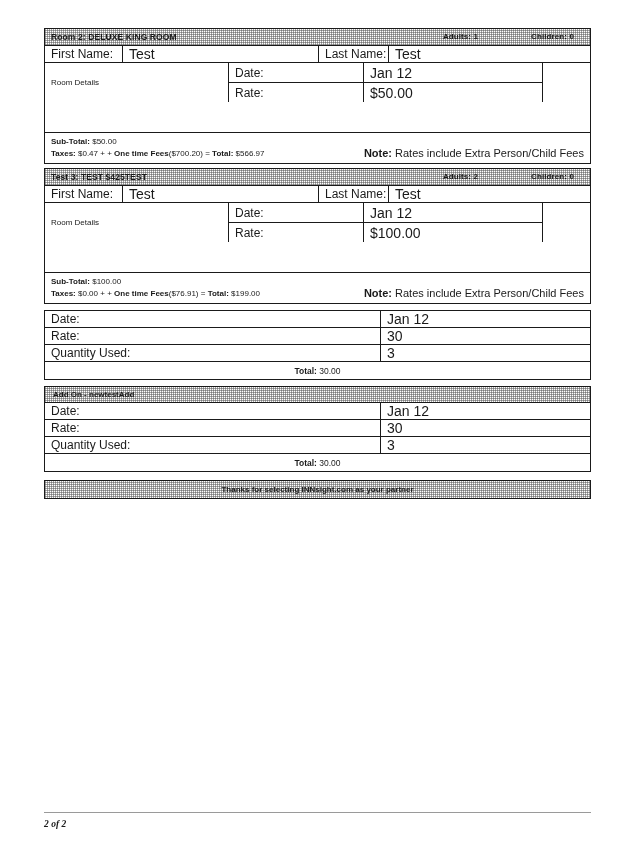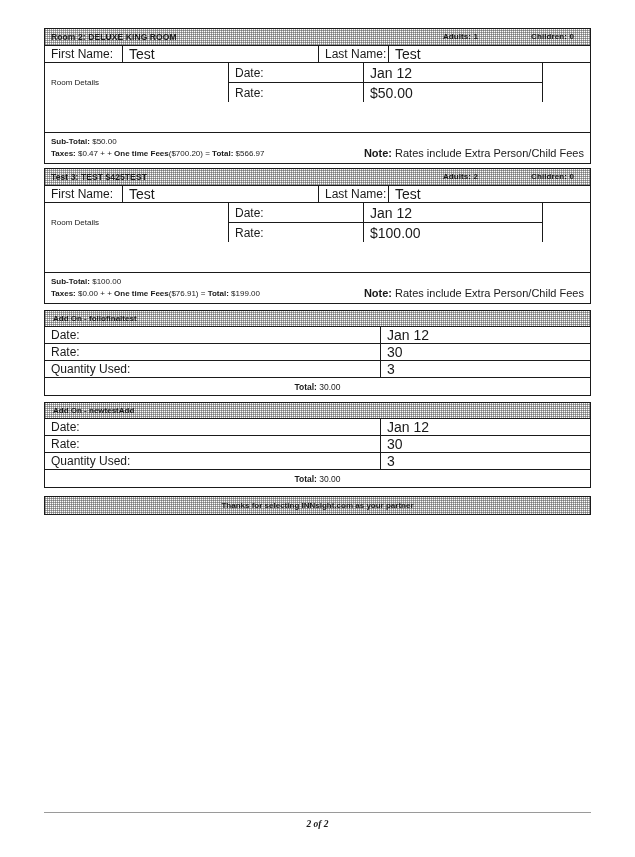--- a/index.html
+++ b/index.html
@@ -141,21 +141,20 @@
     margin-top: 8px;
   }
 
   
   .footer {
     position: absolute;
     left: 44px;
     top: 812px;
     width: 547px;
     border-top: 1px solid #9a9a9a;
-    text-align: center;
   }
   .footer .pageno {
     font-size: 9.5px;
     font-weight: bold;
     font-style: italic;
     padding-top: 6px;
     display: inline-block;
     width: 100%;
     font-family: "Liberation Serif", serif;
   }
@@ -262,23 +261,20 @@
           </div>
         </div>
         <div class="totals-note">
           <span class="b">Note:</span>
           <span>Rates include Extra Person/Child Fees</span>
         </div>
       </div>
     </div>
 
     <div class="block" style="margin-top:6px">
-      <div class="row hatched bdr-b">
-        <div class="cell addon-header">Add On - foliofinaltest</div>
-      </div>
       <div class="row addon-row bdr-b">
         <div class="cell k lbl bdr-r">Date:</div>
         <div class="cell v val">Jan 12</div>
       </div>
       <div class="row addon-row bdr-b">
         <div class="cell k lbl bdr-r">Rate:</div>
         <div class="cell v val">30</div>
       </div>
       <div class="row addon-row bdr-b">
         <div class="cell k lbl bdr-r">Quantity Used:</div>

